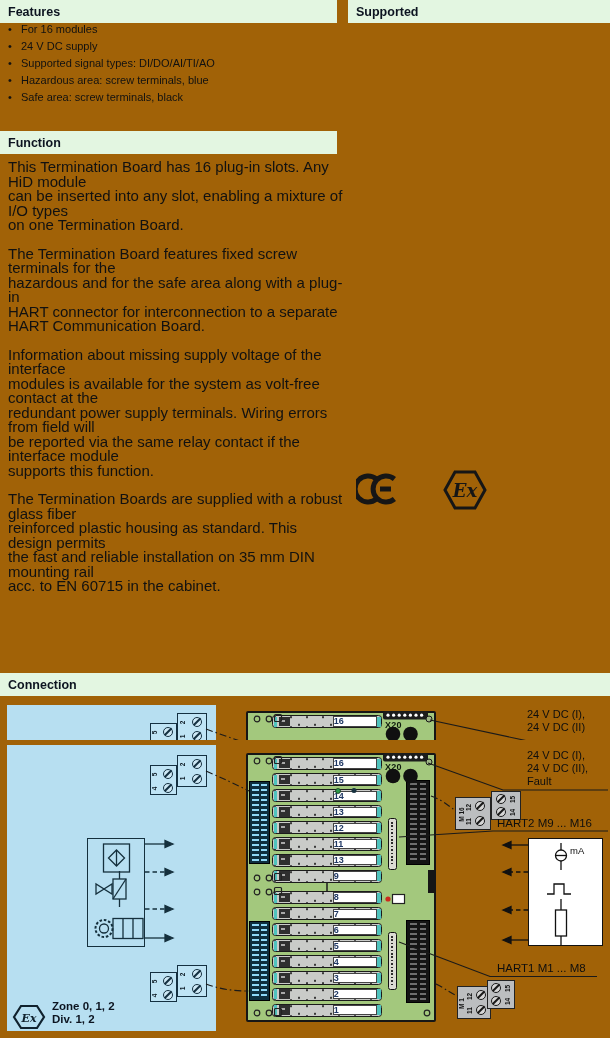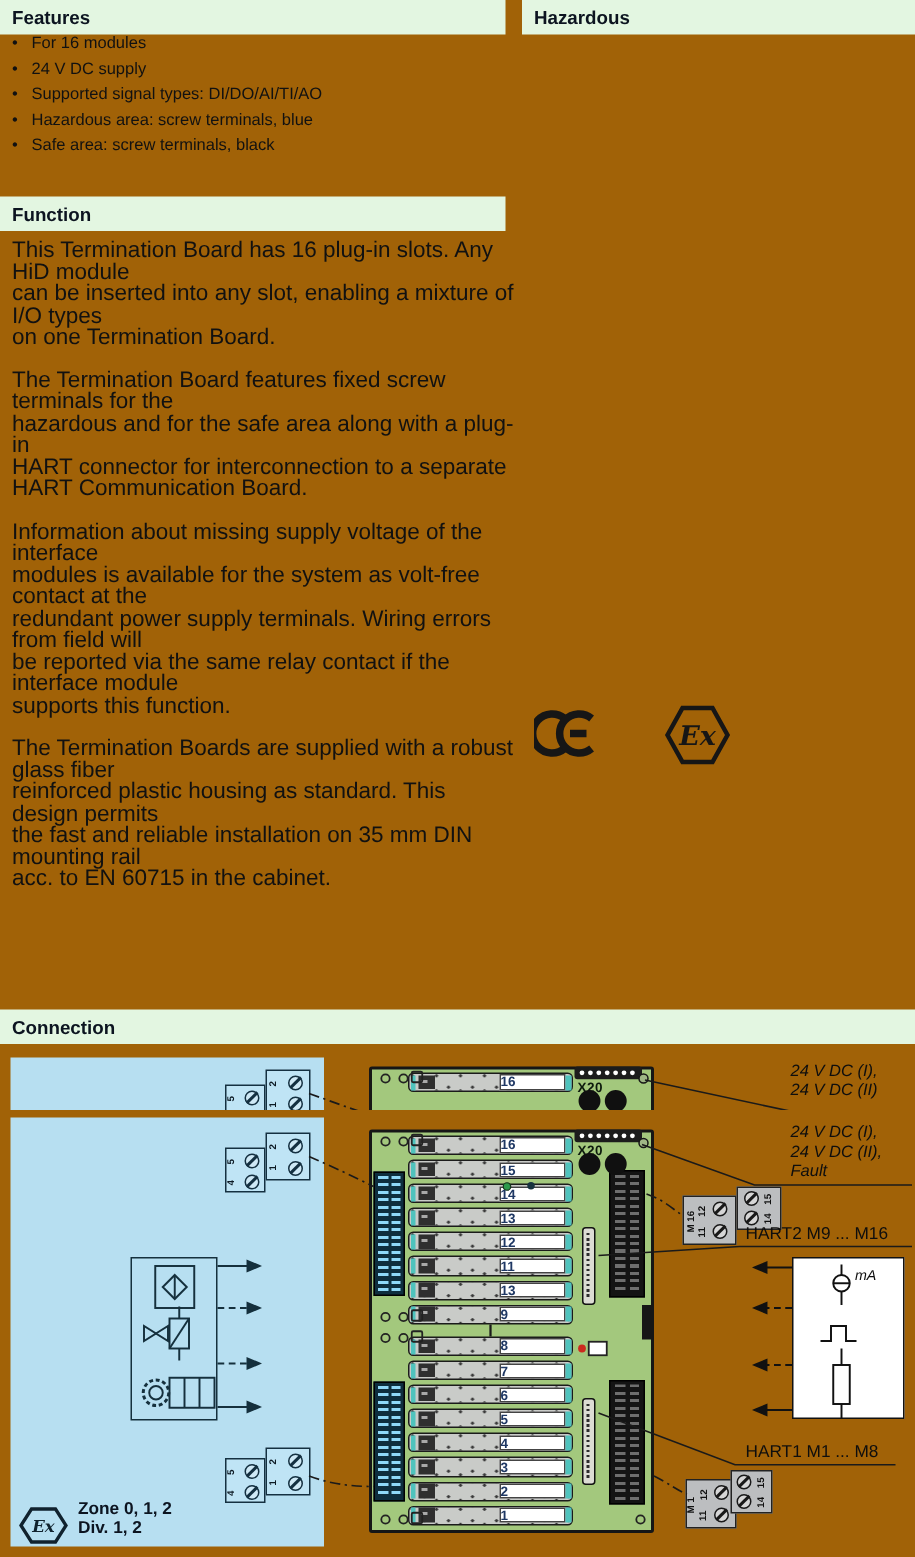--- a/index.html
+++ b/index.html
@@ -45,37 +45,37 @@
          background:#cfe9f6;box-sizing:border-box;}
   .screw::after{content:"";position:absolute;left:-1px;top:3px;width:9.5px;height:1.5px;
                 background:#143041;transform:rotate(-45deg);}
   .screw.g{border-color:#191919;background:#d6d6d6;}
   .screw.g::after{background:#191919;}
   .rd{position:absolute;font-size:6.5px;font-weight:bold;color:#0d1a24;transform:rotate(-90deg);
       transform-origin:center;white-space:nowrap;line-height:7px;}
   .gblk .rd{color:#111;}
   .devbox{position:absolute;border:1.4px solid #15303d;box-sizing:border-box;}
   .devbox.white{border-color:#111;background:#fff;}
-  .rlabel{position:absolute;font-size:11px;line-height:13px;color:#0e0e0e;font-style:italic;}
+  .rlabel{position:absolute;font-size:11px;line-height:13px;color:#0e0e0e;}
   .hlabel{position:absolute;font-size:11.5px;color:#0e0e0e;}
   .x20{position:absolute;font-size:9px;font-weight:bold;color:#0d1a0d;letter-spacing:0.3px;}
   .zlab{position:absolute;font-size:11.5px;font-weight:bold;color:#0c1420;line-height:13px;}
   svg{display:block;}
   .overlay{position:absolute;left:0;top:0;pointer-events:none;}
 </style>
 </head>
 <body>
 
 <div class="page">
 
   <div class="bar" style="left:0;top:0;width:337px;">
     <span>Features</span>
   </div>
   <div class="bar" style="left:348px;top:0;width:262px;">
-    <span>Hazardous</span>
+    <span>Supported</span>
   </div>
 
   <div class="bullets">
     <div class="bi">For 16 modules</div>
     <div class="bi">24 V DC supply</div>
     <div class="bi">Supported signal types: DI/DO/AI/TI/AO</div>
     <div class="bi">Hazardous area: screw terminals, blue</div>
     <div class="bi">Safe area: screw terminals, black</div>
   </div>
 

